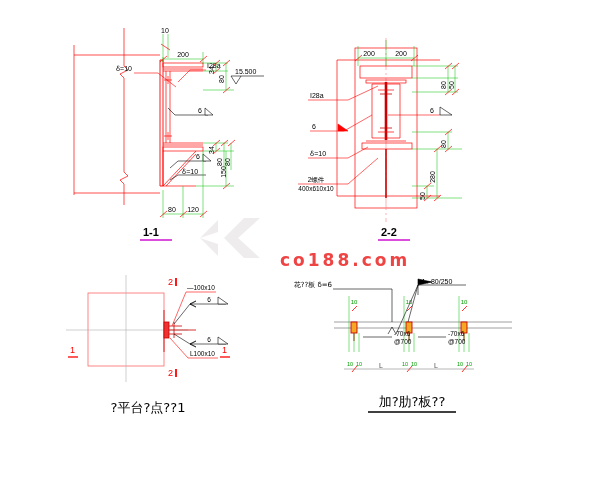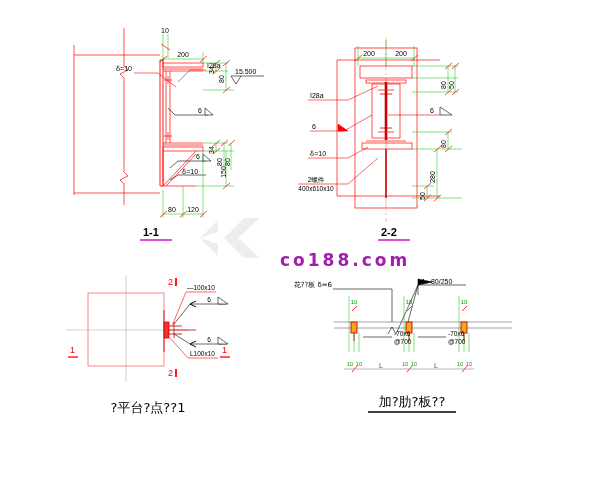--- a/index.html
+++ b/index.html
@@ -45,21 +45,21 @@
     letter-spacing: 2px;
     line-height: 1;
     font-family: "DejaVu Sans", sans-serif;
   }
   #wm-sub {
     left: 280px;
     top: 250px;
     font-size: 17px;
     font-weight: bold;
     letter-spacing: 3px;
-    color: #a21caf;
+    color: #ef4444;
     font-family: "DejaVu Sans", sans-serif;
     text-align: center;
   }
   text {
     font-family: "Liberation Sans", sans-serif;
     dominant-baseline: auto;
   }
   .cap {
     font-family: "DejaVu Sans", sans-serif;
   }

